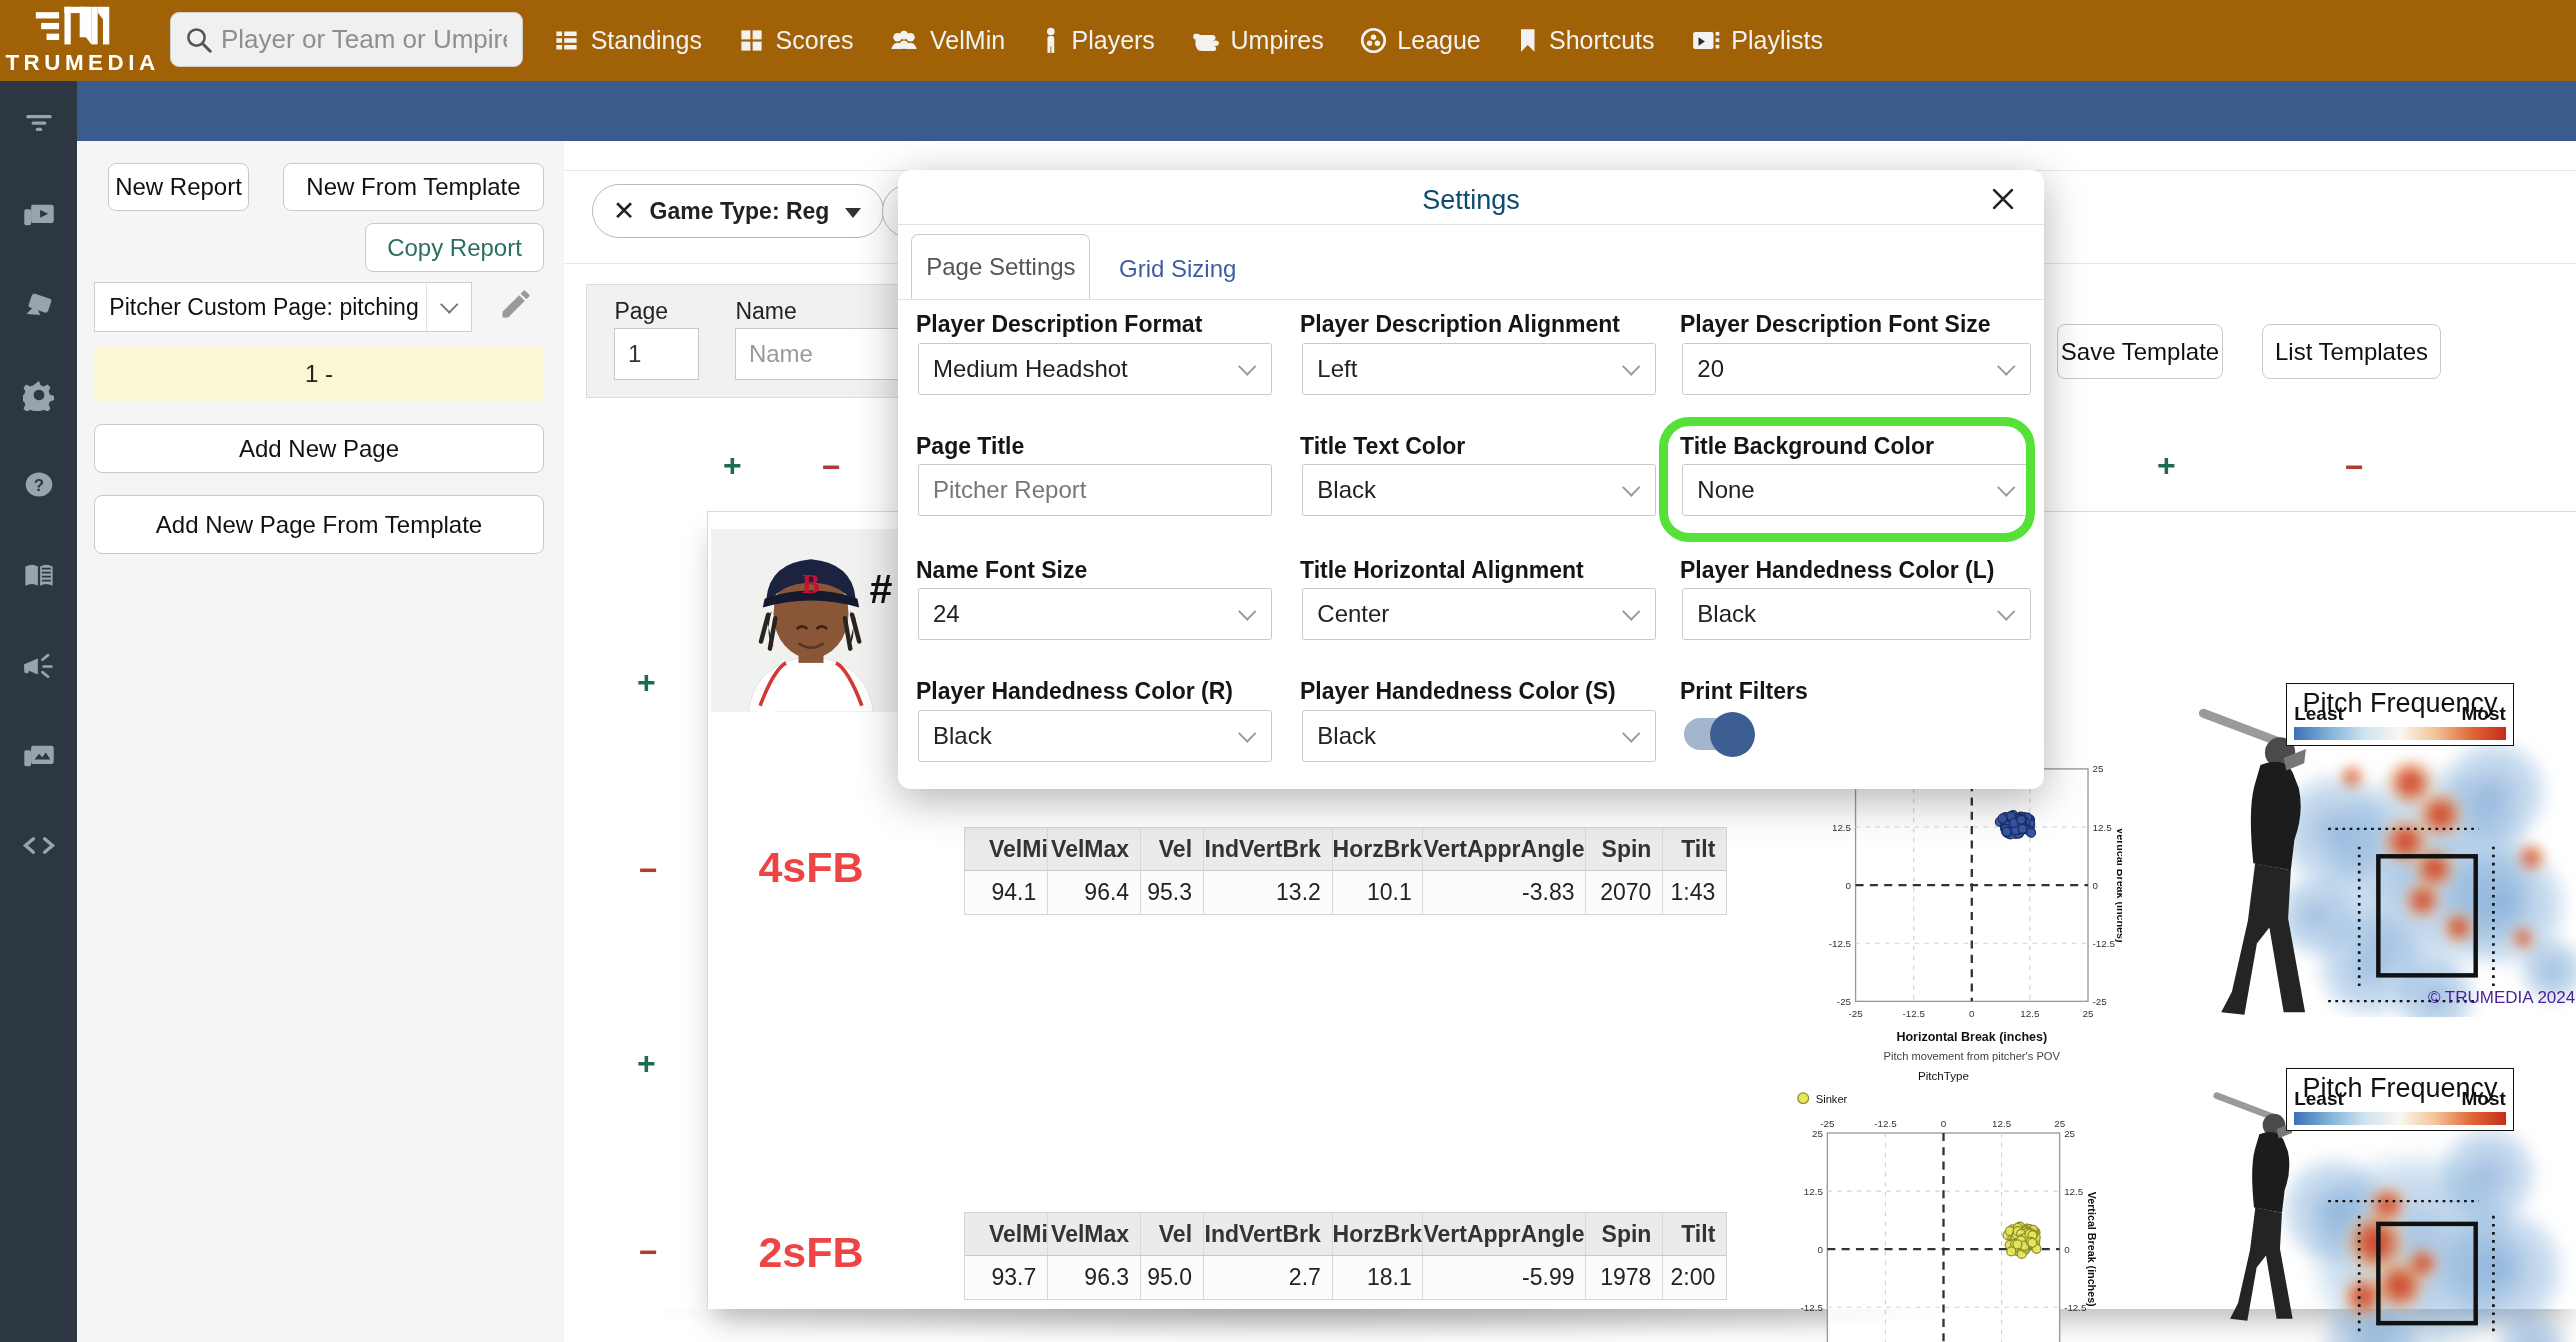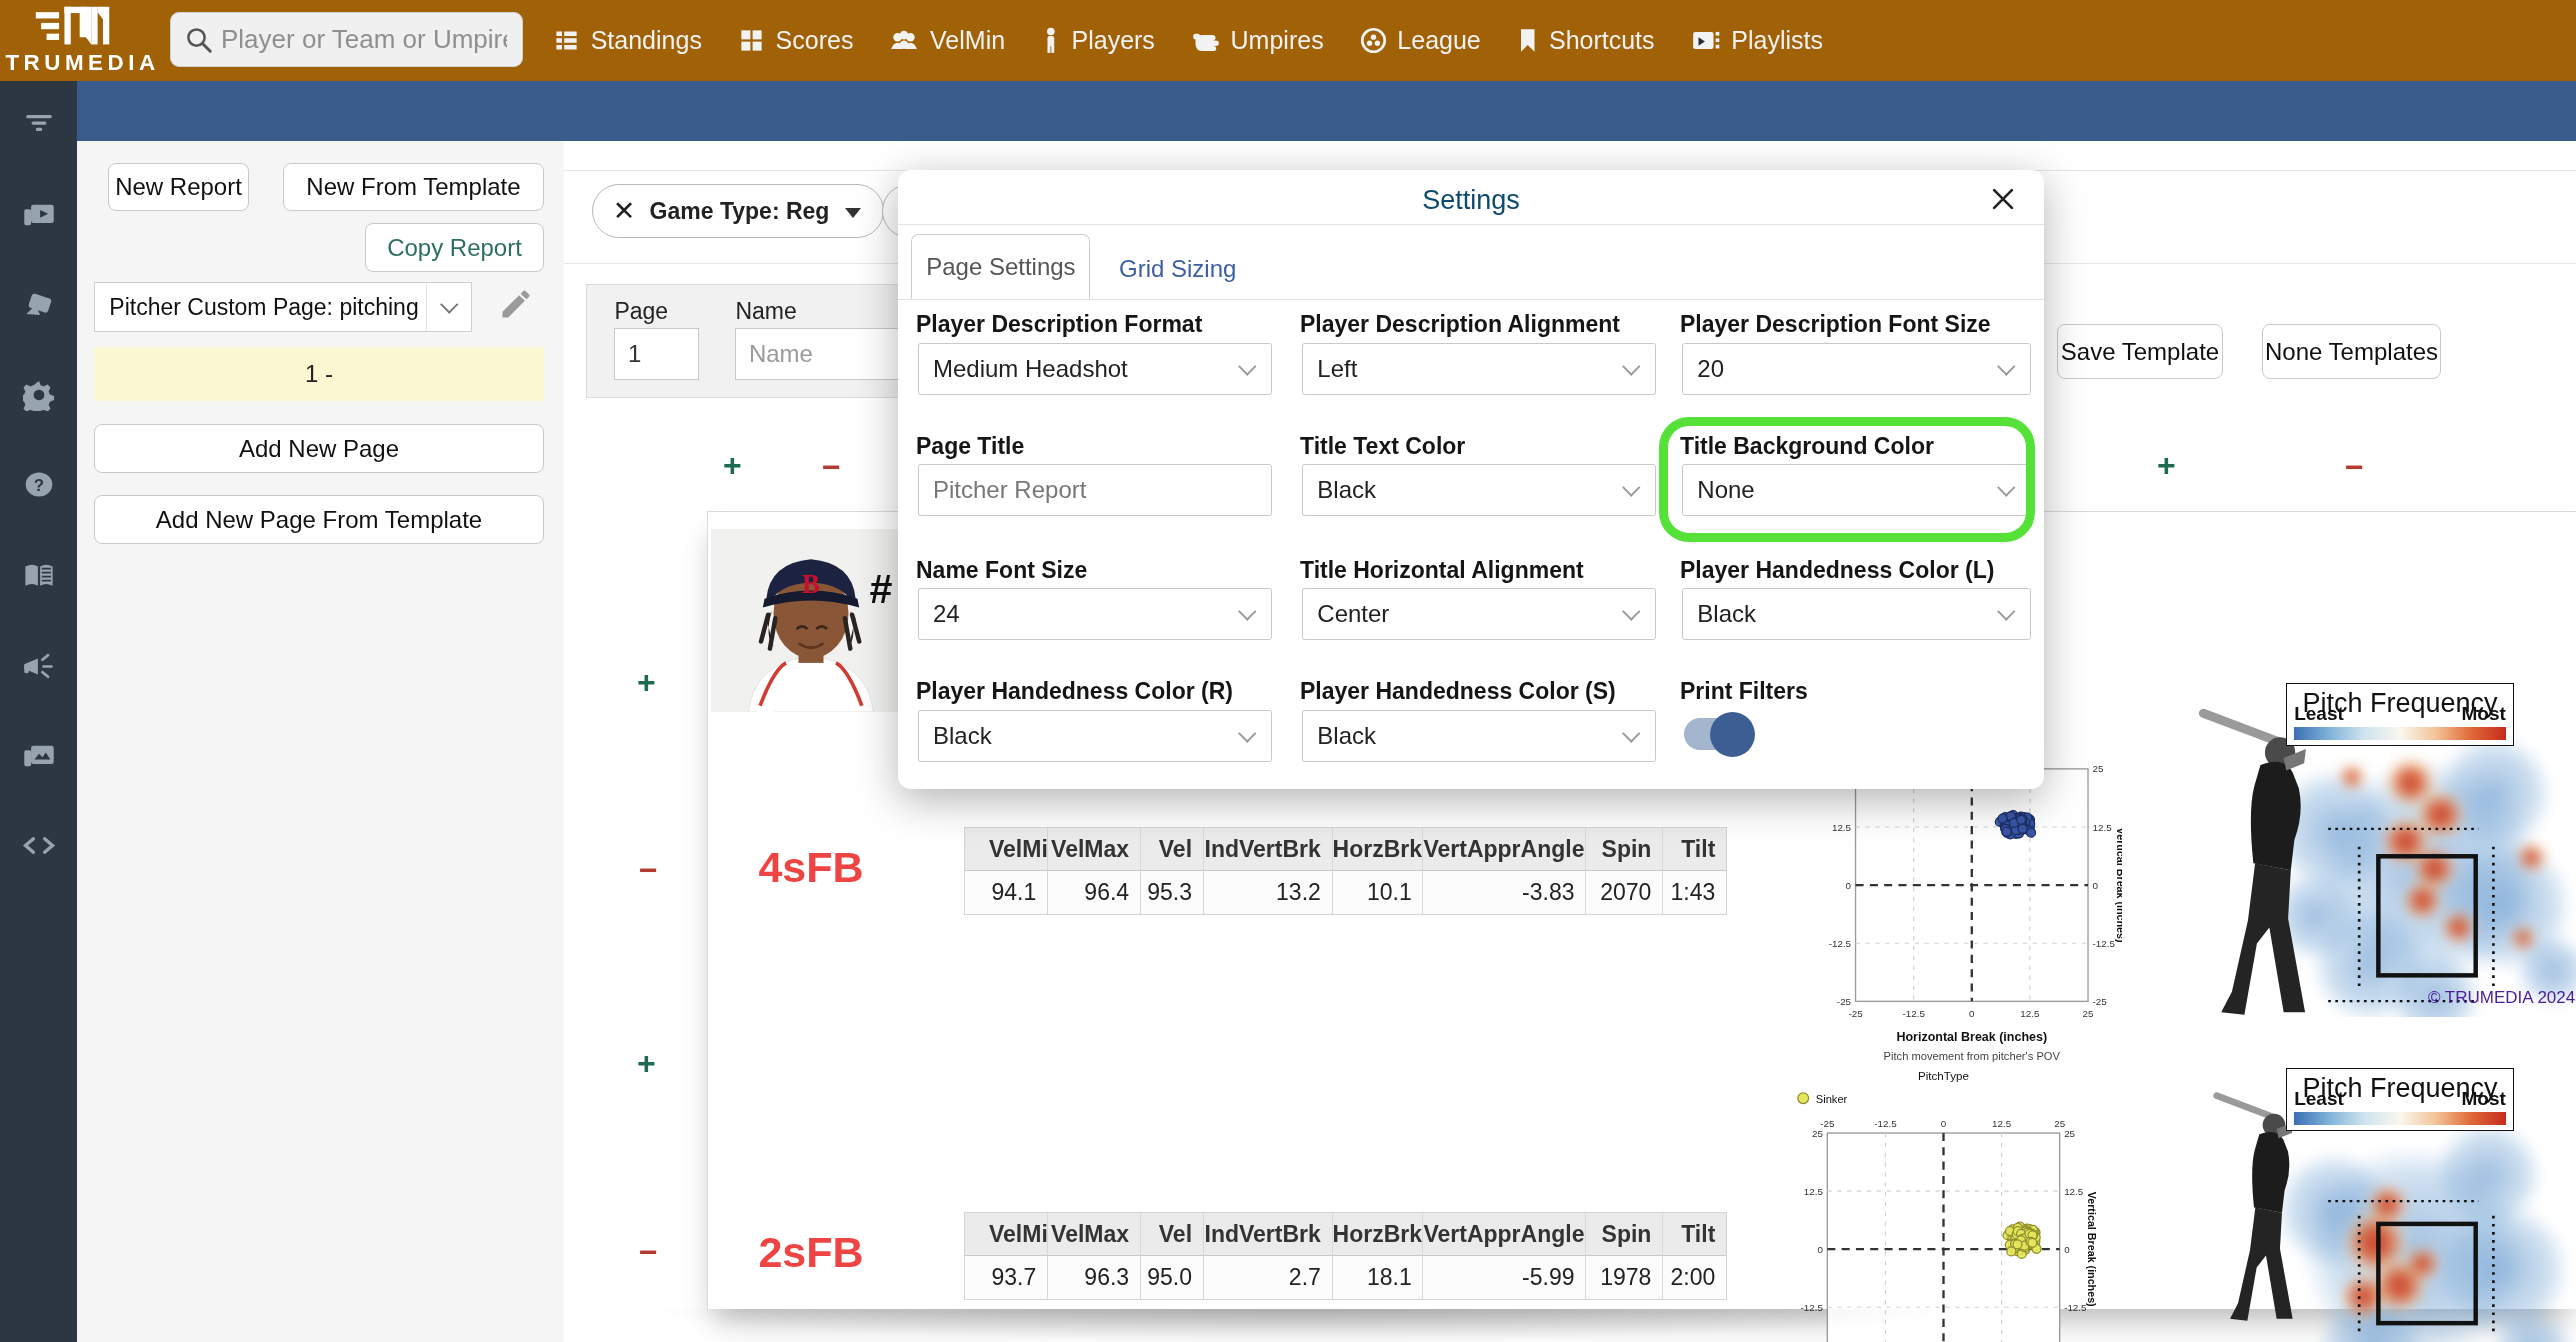--- a/index.html
+++ b/index.html
@@ -108,21 +108,21 @@
           <span class="chev"></span>
         </div>
     </div>
     <span class="abs" style="left:421px;top:145px;color:#9a9a9a;">
       <svg width="36" height="36" viewBox="0 0 24 24">
           <path fill="#9a9a9a" d="M3 17.2V21h3.8L17.9 9.9l-3.8-3.8L3 17.2zM20.7 7.1c.4-.4.4-1 0-1.4l-2.4-2.4c-.4-.4-1-.4-1.4 0l-1.8 1.8 3.8 3.8 1.8-1.8z"></path>
         </svg>
     </span>
     <div class="yellowbar abs" style="left:17px;top:206px;width:450px;height:54px;">1 -</div>
     <button class="btn abs" style="left:17px;top:283px;width:450px;height:49px;">Add New Page</button>
-    <button class="btn abs" style="left:17px;top:354px;width:450px;height:49px;">Add New Page From Template</button>
+    <button class="btn abs" style="left:17px;top:354px;width:450px;height:59px;">Add New Page From Template</button>
   </div>
 
   <div class="abs content">
     <div class="abs hline" style="left:0;top:29px;width:2012px;"></div>
     <div class="abs hline" style="left:0;top:122px;width:2012px;"></div>
 
     <div class="chip abs" style="left:28px;top:43px;height:54px;padding-right:1.8px;">
       <span class="x">✕</span>
       <span>Game Type: Reg</span>
       <span class="caret"></span>
@@ -132,21 +132,21 @@
     </div>
 
     <div class="gray-panel abs" style="left:22.4px;top:143px;width:1457px;height:114px;">
       <div class="fieldlabel abs" style="left:27px;top:12.5px;">Page</div>
       <input class="mini-input abs" style="left: 27px; top: 43px; width: 85px; height: 52px;" value="1">
       <div class="fieldlabel abs" style="left:148px;top:12.5px;">Name</div>
       <input class="mini-input abs" style="left: 148px; top: 43px; width: 304px; height: 52px;" placeholder="Name">
     </div>
 
     <button class="btn abs" style="left:1493px;top:183px;width:166px;height:55px;">Save Template</button>
-    <button class="btn abs" style="left:1698px;top:183px;width:179px;height:55px;">None Templates</button>
+    <button class="btn abs" style="left:1698px;top:183px;width:179px;height:55px;">List Templates</button>
 
     <span class="pm plus abs" style="left:159px;top:308px;">+</span>
     <span class="pm minus abs" style="left:258px;top:310px;">−</span>
     <span class="pm plus abs" style="left:1593px;top:308px;">+</span>
     <span class="pm minus abs" style="left:1781px;top:310px;">−</span>
     <span class="pm plus abs" style="left:73px;top:525px;">+</span>
     <span class="pm minus abs" style="left:75px;top:713px;">−</span>
     <span class="pm plus abs" style="left:73px;top:906px;">+</span>
     <span class="pm minus abs" style="left:75px;top:1095px;">−</span>
   </div>

